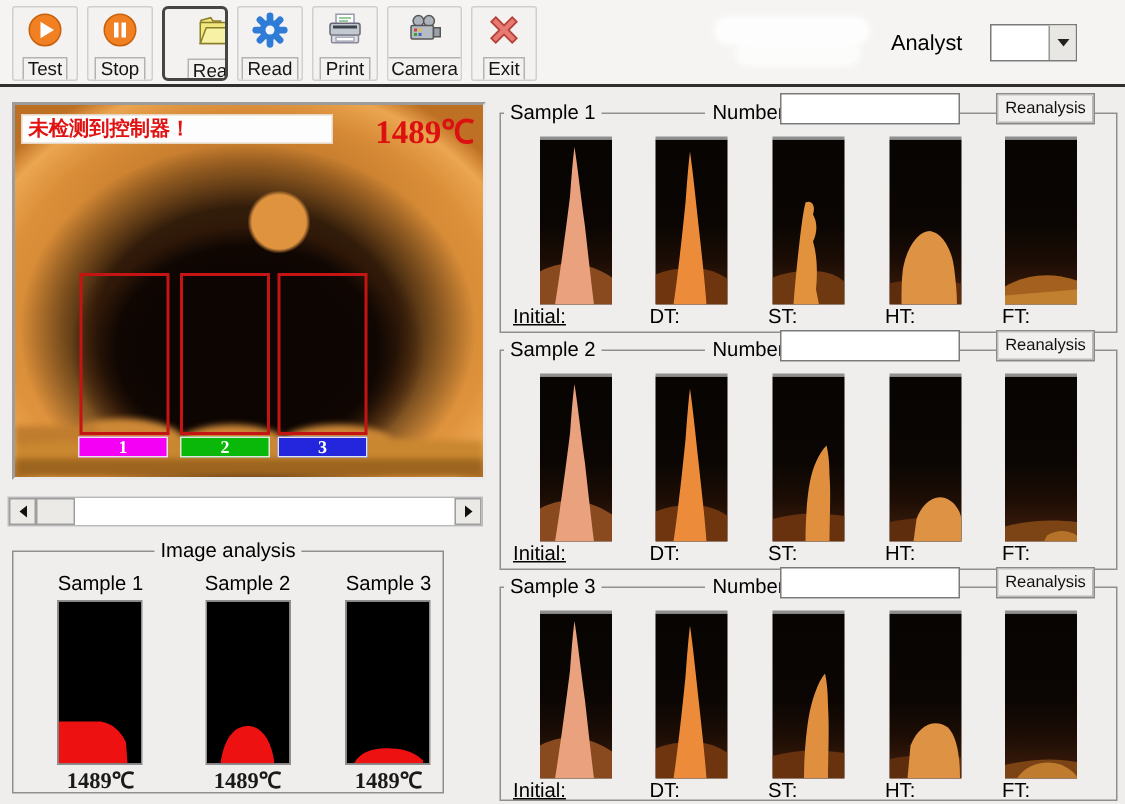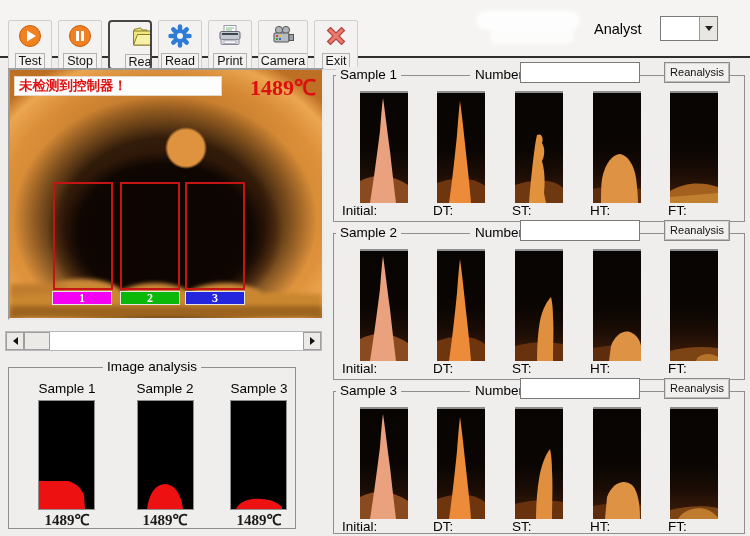--- a/index.html
+++ b/index.html
@@ -7,21 +7,21 @@
     width:750px;height:536px;position:relative;overflow:hidden;
     background:#efeeec;
     font-family:"Liberation Sans", sans-serif;
     -webkit-font-smoothing:antialiased;
   }
   
   .toolbar{
     position:absolute;left:0;top:0;width:750px;height:58px;
     background:#f5f4f2;border-bottom:2px solid #2f2f2f;box-sizing:border-box;
   }
-  .tb-btns{position:absolute;left:8px;top:20px;display:flex;gap:6px;}
+  .tb-btns{position:absolute;left:8px;top:4px;display:flex;gap:6px;}
   .tbtn{
     width:44px;height:50px;box-sizing:border-box;
     background:#f3f2f0;border:1px solid #cfcfcf;border-radius:2px;
     display:flex;flex-direction:column;align-items:center;justify-content:space-between;
     padding:2px 0 1px 0;cursor:pointer;overflow:hidden;
   }
   .tbtn.wide{width:50px;}
   .tbtn.focused{border:2px solid #454545;border-radius:4px;padding-left:27px;}
   .tbtn svg{width:26px;height:26px;flex:0 0 auto;}
   .tbtn .cap{
@@ -138,21 +138,21 @@
     line-height:17px;text-align:center;padding:0;
   }
   .stage-thumb{
     position:absolute;top:29px;width:48px;height:110px;overflow:hidden;
     border-top:2px solid #8f8f8f;box-sizing:content-box;
     background:linear-gradient(180deg,#070402 0%,#0b0603 52%,#1c0d05 74%,#341809 90%,#47230f 100%);
   }
   .stage-thumb svg{width:100%;height:100%;display:block;filter:blur(.5px);}
   .stage-label{position:absolute;top:141px;font-size:13.5px;color:#000;white-space:nowrap;}
   .sx0{left:27px;} .sx1{left:104px;} .sx2{left:182px;} .sx3{left:260px;} .sx4{left:337px;}
-  .lx0{left:9px;}  .lx1{left:100px;} .lx2{left:179px;} .lx3{left:257px;} .lx4{left:335px;}
+  .lx0{left:9px;text-decoration:underline;}  .lx1{left:100px;} .lx2{left:179px;} .lx3{left:257px;} .lx4{left:335px;}
 </style>
 </head>
 <body>
 
 <div class="toolbar">
   <div class="tb-btns">
 
     <div class="tbtn">
       <span><svg viewBox="0 0 26 26" width="26" height="26">
         <circle cx="13" cy="13" r="10.5" fill="#f08021" stroke="#c85f0a"></circle>

